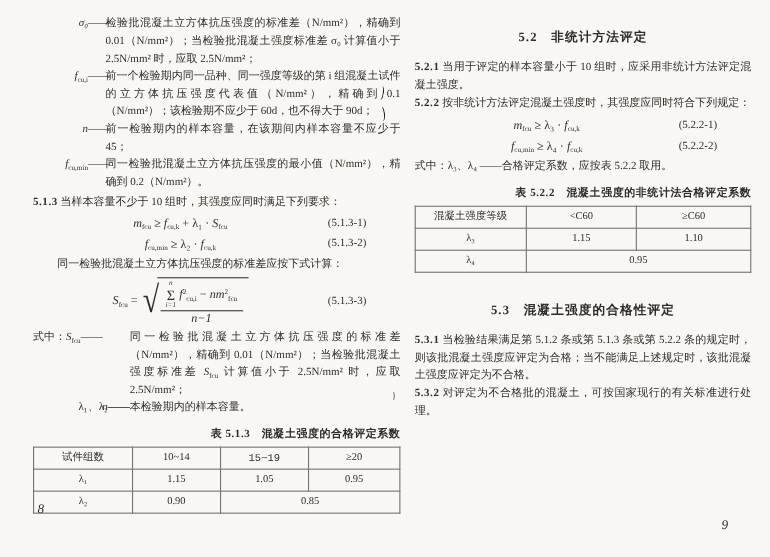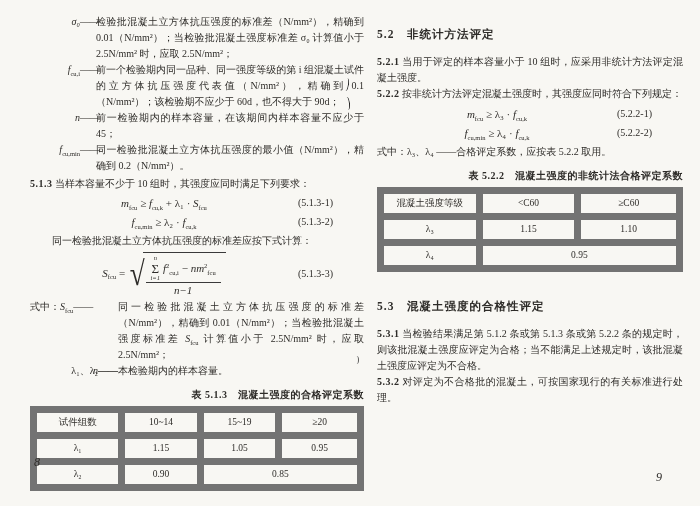--- a/index.html
+++ b/index.html
@@ -10,36 +10,36 @@
   .page-right{left:377px;top:26px;width:306px;}
   .def{position:relative;padding-left:66px;}
   .def .term-box{position:absolute;left:4px;top:0;width:66px;text-align:right;white-space:nowrap;}
   .def2{position:relative;padding-left:88px;}
   .def2 .term-box{position:absolute;left:0;top:0;width:88px;white-space:nowrap;}
   .def2 .term-box.ra{text-align:right;}
   i{font-style:italic;}
   sub{font-size:6.5px;vertical-align:-2.5px;line-height:0;}
   sup{font-size:6.5px;vertical-align:4px;line-height:0;}
   .lbl{font-weight:bold;letter-spacing:.5px;}
-  .h2{font-weight:bold;font-size:11.5px;margin:0 0 12px 0;letter-spacing:1px;}
+  .h2{text-align:center;font-weight:bold;font-size:11.5px;margin:0 0 12px 0;letter-spacing:1px;}
   .h2b{margin:26px 0 12px 0;}
   .formula-row{display:flex;align-items:center;margin:3px 0;}
   .fx{flex:1;text-align:center;font-size:11px;}
   .eqnum{width:66px;font-size:10px;}
   .sqrt{display:inline-flex;align-items:center;vertical-align:middle;}
   .sqrt-sign{font-size:34px;font-weight:400;line-height:1;font-style:normal;transform:scaleX(.8);}
   .radicand{border-top:1.2px solid #3a3a3a;padding:2px 5px 0 3px;margin-left:-4px;}
   .frac{display:inline-flex;flex-direction:column;align-items:center;vertical-align:middle;}
   .fnum{border-bottom:1px solid #3a3a3a;padding:0 5px 1px;display:flex;align-items:center;gap:2px;line-height:1.1;}
   .fden{padding-top:1px;font-style:italic;line-height:1.1;}
   .sum{display:inline-flex;flex-direction:column;align-items:center;line-height:1;margin-right:1px;}
   .sum-top,.sum-bot{font-size:6.5px;font-style:italic;}
   .sum-sym{font-size:13px;}
   table{border-collapse:collapse;width:100%;margin-top:3px;border:1.5px solid #3c3c3c;}
-  td{border:7px solid #737373;text-align:center;font-size:9.5px;padding:2px 2px;height:15px;line-height:1.2;}
+  td{border:1px solid #737373;text-align:center;font-size:9.5px;padding:2px 2px;height:15px;line-height:1.2;}
   .tbl-title{text-align:right;font-weight:bold;font-size:10px;margin-top:8px;letter-spacing:.5px;}
   .pageno{position:absolute;font-size:12px;font-style:italic;}
   .pageno-left{left:34px;top:455px;}
   .pageno-right{left:656px;top:470px;}
   .mark{position:absolute;border-right:1.6px solid #1d1d1d;border-radius:60%;width:4px;height:13px;}
   .mark1{left:344px;top:78px;transform:rotate(8deg);}
   .mark2{left:345px;top:97px;transform:rotate(-6deg);}
   .mark3{left:354px;top:356px;height:8px;border-right-width:1.2px;opacity:.7;}
   .mt2{margin-top:2px;} .mt4{margin-top:4px;}
 </style>
@@ -126,21 +126,21 @@
       <span class="term-box ra"><i>n</i><span>——</span></span>
       <span>本检验期内的样本容量。</span>
     </div>
 
     <div class="tbl-title">表 5.1.3　混凝土强度的合格评定系数</div>
     <table>
       <tbody>
           <tr>
         <td style="width:27%;">试件组数</td>
         <td style="width:24%;">10~14</td>
-        <td style="width:24%;">15~19</td>
+        <td style="width:24%;font-family:Liberation Mono, monospace;">15~19</td>
         <td>≥20</td>
       </tr>
       <tr>
         <td>λ₁</td>
         <td>1.15</td>
         <td>1.05</td>
         <td>0.95</td>
       </tr>
       <tr>
         <td>λ₂</td>

